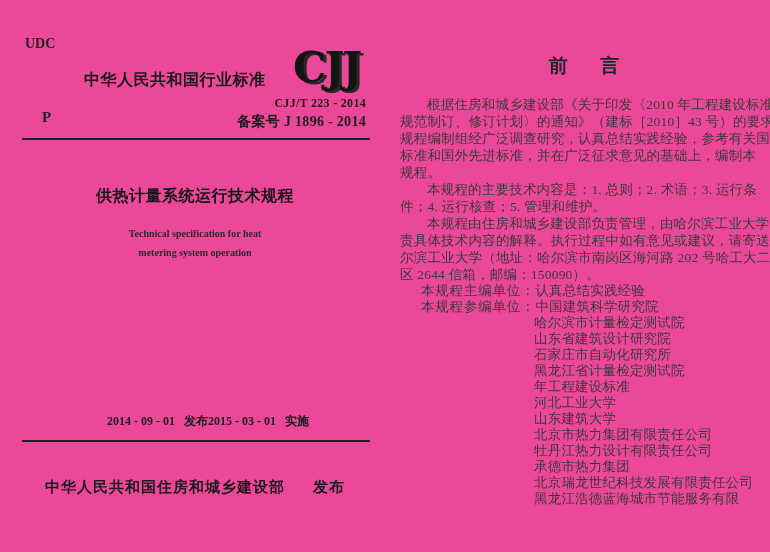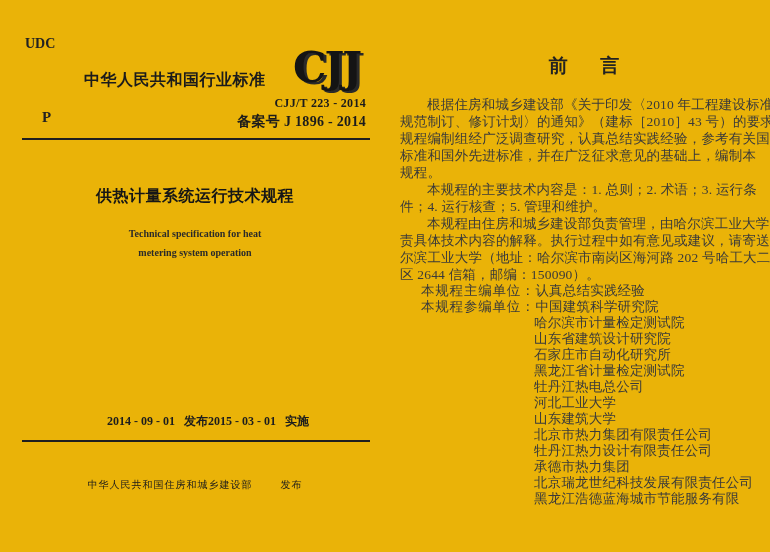--- a/index.html
+++ b/index.html
@@ -3,21 +3,21 @@
 <meta charset="utf-8">
 <style>
   * { margin:0; padding:0; box-sizing:border-box; }
   html,body { width:770px; height:552px; }
   body {
     background:#fdfdfc;
     font-family:"Liberation Serif","DejaVu Serif",serif;
     color:#333;
     -webkit-font-smoothing:antialiased;
   }
-  .sheet { position:relative; width:770px; height:552px; overflow:hidden; background:#eab308; }
+  .sheet { position:relative; width:770px; height:552px; overflow:hidden; background:#ec4899; }
   .abs { position:absolute; }
   .hei { font-family:"DejaVu Sans","Liberation Sans",sans-serif; }
 
   
   .udc        { left:25px;  top:36px;  font-size:14px; font-weight:bold; color:#222; }
   .std-kind   { left:84px;  top:70px;  font-size:16px; font-weight:bold; letter-spacing:0.5px; color:#1b1b1b; }
   .logo       { left:293px; top:44px;  font-size:42px; line-height:48px; font-weight:bold;
                 font-family:"DejaVu Serif","Liberation Serif",serif; color:#141414;
                 letter-spacing:-2px; text-shadow:3px 2px 0 #2a2a2a; }
   .std-no     { right:404px; top:96px;  font-size:12px; font-weight:bold; color:#1c1c1c; letter-spacing:0.3px; }
@@ -27,21 +27,21 @@
   .rule-top    { top:138px; }
   .rule-bottom { top:440px; }
   .title-cn   { left:20px;  top:186px; width:350px; text-align:center;
                 font-size:16px; font-weight:bold; color:#161616; letter-spacing:0.5px; }
   .title-en   { left:20px;  top:224px; width:350px; text-align:center;
                 font-size:10px; font-weight:bold; color:#2a2a2a; line-height:19px;font-family:Liberation Serif, serif; }
   .dates-row  { left:45px;  top:413px; width:326px; display:flex; justify-content:center;
                 font-size:12px; font-weight:bold; color:#1d1d1d; }
   .date-pair  { display:flex; gap:9px; align-items:baseline; }
   .publisher-row { left:20px; top:478px; width:350px; display:flex; justify-content:center;
-                gap:28px; font-size:10px; font-weight:normal; color:#1b1b1b; letter-spacing:1px; }
+                gap:28px; font-size:15px; font-weight:bold; color:#1b1b1b; letter-spacing:1px; }
 
   
   .pre-heading { left:400px; top:53px; width:368px; text-align:center;
                  font-size:19px; font-weight:bold; color:#222;
                  white-space:pre; word-spacing:26px; }
   .pre-body   { left:400px; top:96px; width:368px; font-size:13.5px; color:#3a3a3a;
                 letter-spacing:0.2px; }
   .line       { height:17px; line-height:17px; white-space:nowrap; }
   .indent     { padding-left:27px; }
   .editor-line{ height:16px; line-height:16px; padding-left:21px; white-space:nowrap; }
@@ -110,21 +110,21 @@
       </div>
       <div class="editor-line">
         <span class="editor-label">本规程参编单位：</span><span>中国建筑科学研究院</span>
       </div>
 
       <div>
           <div class="org">哈尔滨市计量检定测试院</div>
           <div class="org">山东省建筑设计研究院</div>
           <div class="org">石家庄市自动化研究所</div>
           <div class="org">黑龙江省计量检定测试院</div>
-          <div class="org">牡丹江热电总公司</div>
+          <div class="org">年工程建设标准</div>
           <div class="org">河北工业大学</div>
           <div class="org">山东建筑大学</div>
           <div class="org">北京市热力集团有限责任公司</div>
           <div class="org">牡丹江热力设计有限责任公司</div>
           <div class="org">承德市热力集团</div>
           <div class="org">北京瑞龙世纪科技发展有限责任公司</div>
           <div class="org">黑龙江浩德蓝海城市节能服务有限</div>
         </div>
     </div>
   </section>

